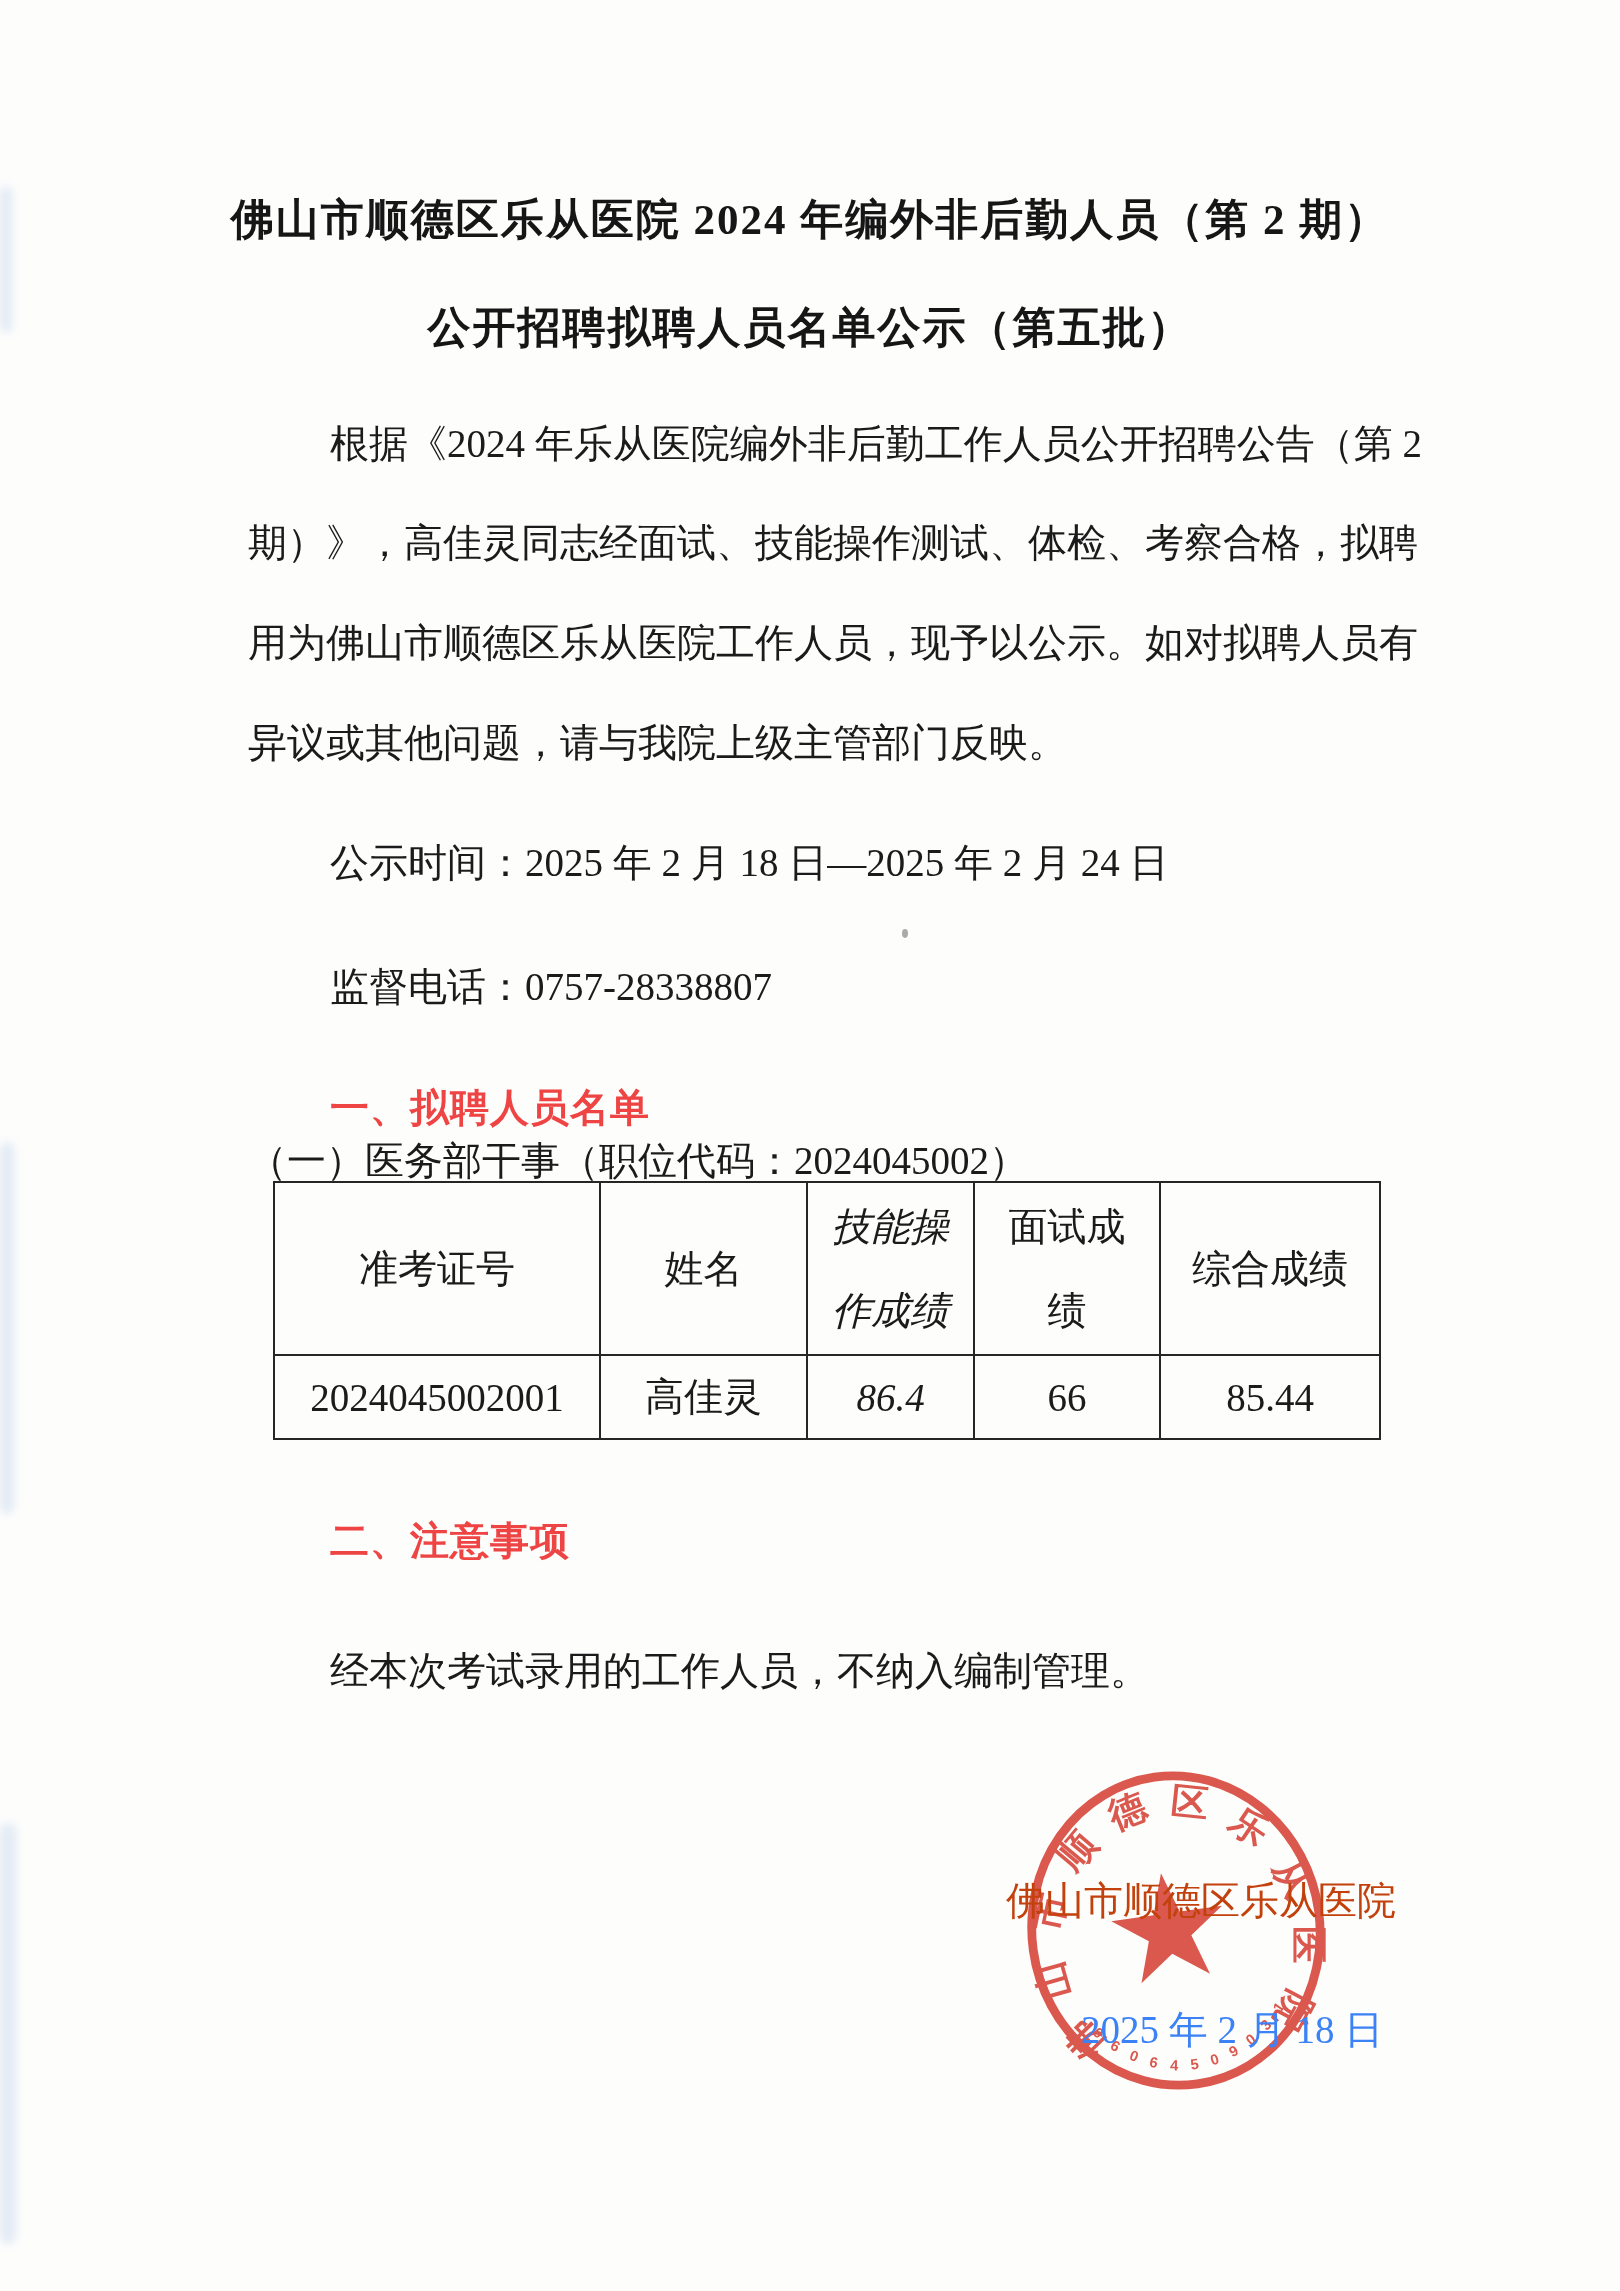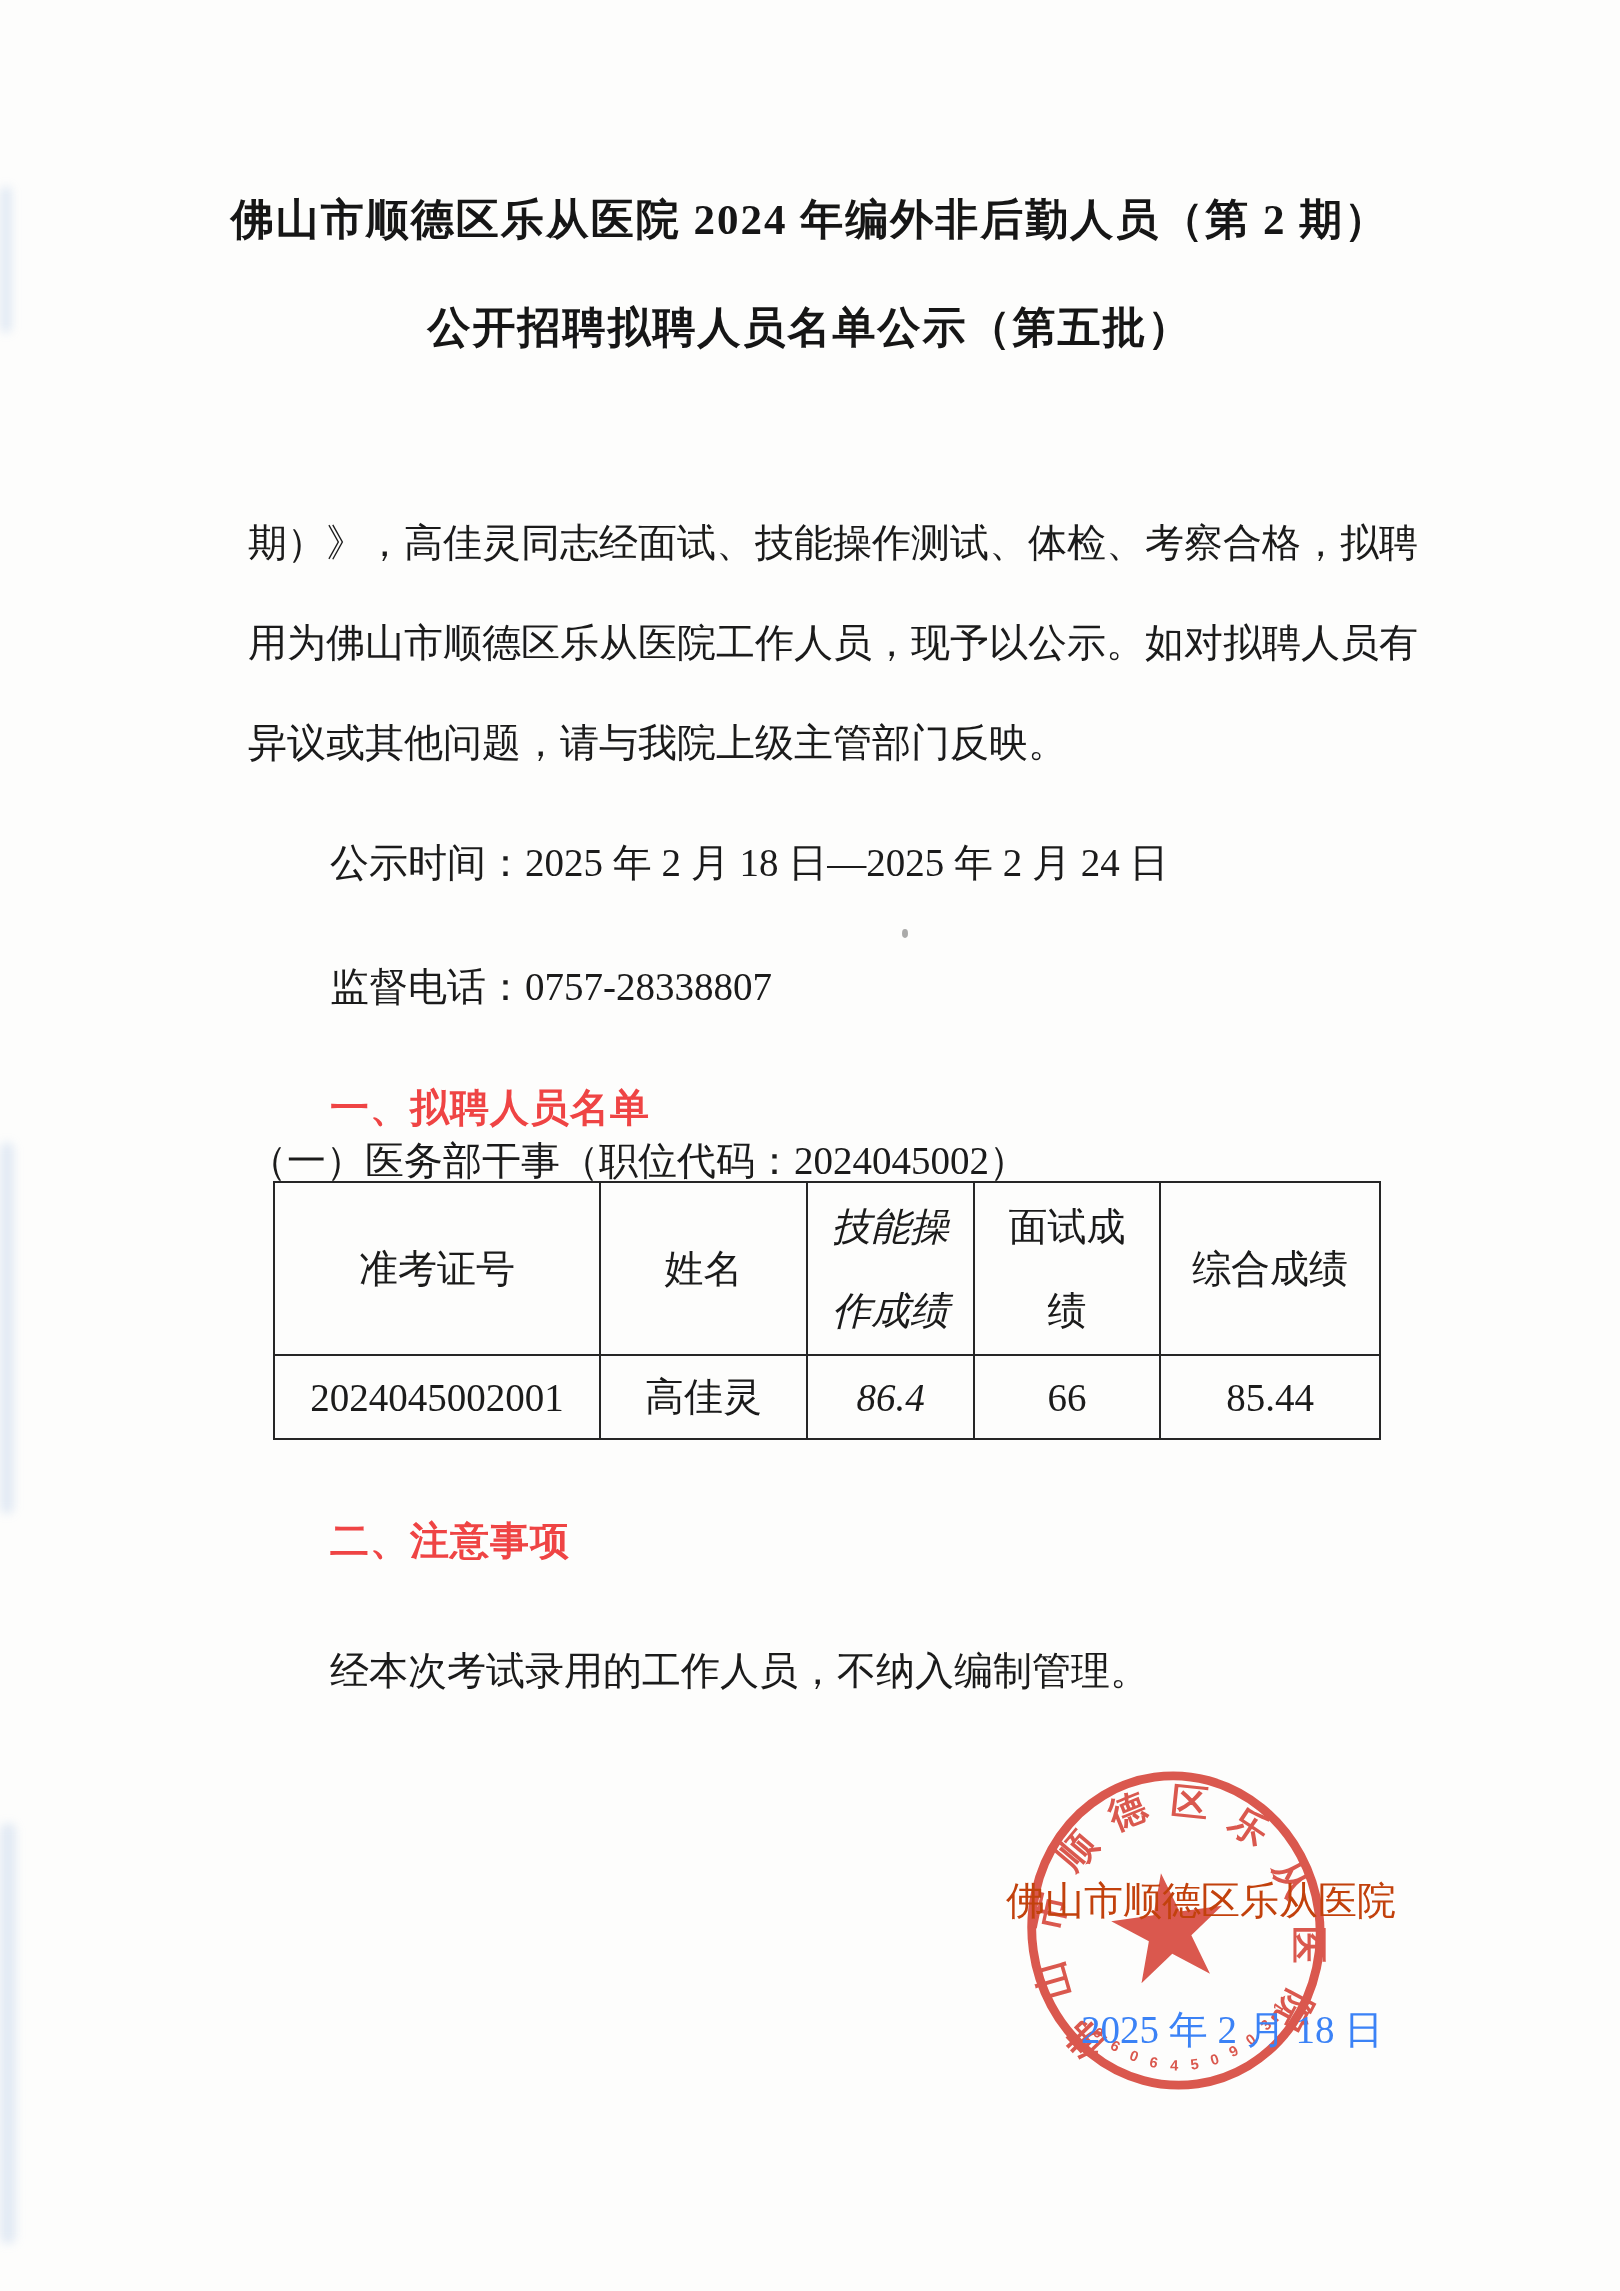--- a/index.html
+++ b/index.html
@@ -84,20 +84,21 @@
 <div class="page">
 
   <div class="smudge sm1"></div>
   <div class="smudge sm2"></div>
   <div class="smudge sm3"></div>
   <div class="speck"></div>
 
   <div class="title-line t1">佛山市顺德区乐从医院 2024 年编外非后勤人员（第 2 期）</div>
   <div class="title-line t2">公开招聘拟聘人员名单公示（第五批）</div>
 
+  <div class="body-line ind" style="top:420px">根据《2024 年乐从医院编外非后勤工作人员公开招聘公告（第 2</div>
   <div class="body-line ml" style="top:519px">期）》，高佳灵同志经面试、技能操作测试、体检、考察合格，拟聘</div>
   <div class="body-line ml" style="top:619px">用为佛山市顺德区乐从医院工作人员，现予以公示。如对拟聘人员有</div>
   <div class="body-line ml" style="top:719px">异议或其他问题，请与我院上级主管部门反映。</div>
 
   <div class="body-line ind" style="top:839px">公示时间：2025 年 2 月 18 日—2025 年 2 月 24 日</div>
   <div class="body-line ind" style="top:963px">监督电话：0757-28338807</div>
 
   <div class="body-line ind sec-heading" style="top:1084px">一、拟聘人员名单</div>
   <div class="body-line ml" style="top:1137px">（一）医务部干事（职位代码：2024045002）</div>
 

